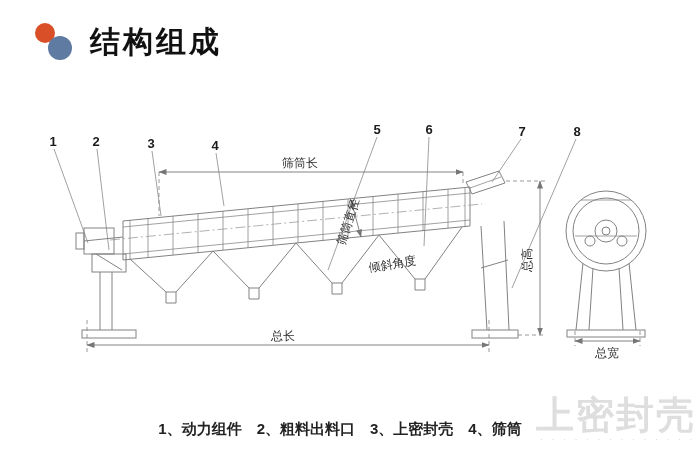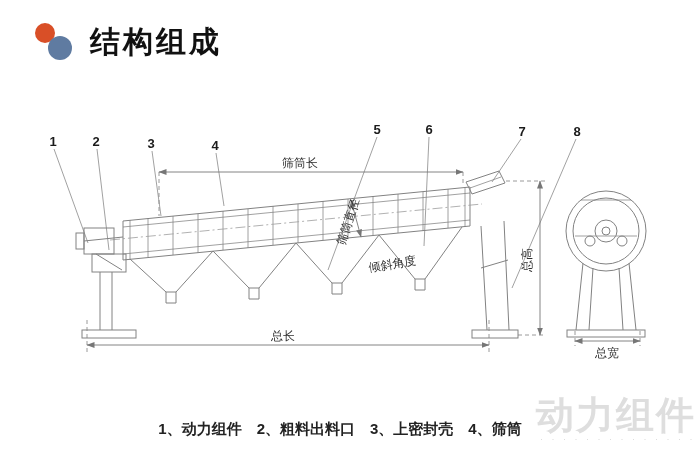--- a/index.html
+++ b/index.html
@@ -124,16 +124,16 @@
     <text class="dl" x="393" y="268" text-anchor="middle" transform="rotate(-9 393 268)">倾斜角度</text>
     <text class="dl" x="283" y="340" text-anchor="middle">总长</text>
     <text class="dl" x="531" y="260" text-anchor="middle" transform="rotate(-90 531 260)">总高</text>
     <text class="dl" x="607" y="357" text-anchor="middle">总宽</text>
   </svg>
 
   <div class="legend">
     <div>1、动力组件　2、粗料出料口　3、上密封壳　4、筛筒</div>
   </div>
 
-  <div class="wm">动力组件</div>
+  <div class="wm">上密封壳</div>
   <div class="wm-dots">· · · · · · · · · · · · · · · · · ·</div>
 
 </div>
 
 </body></html>

